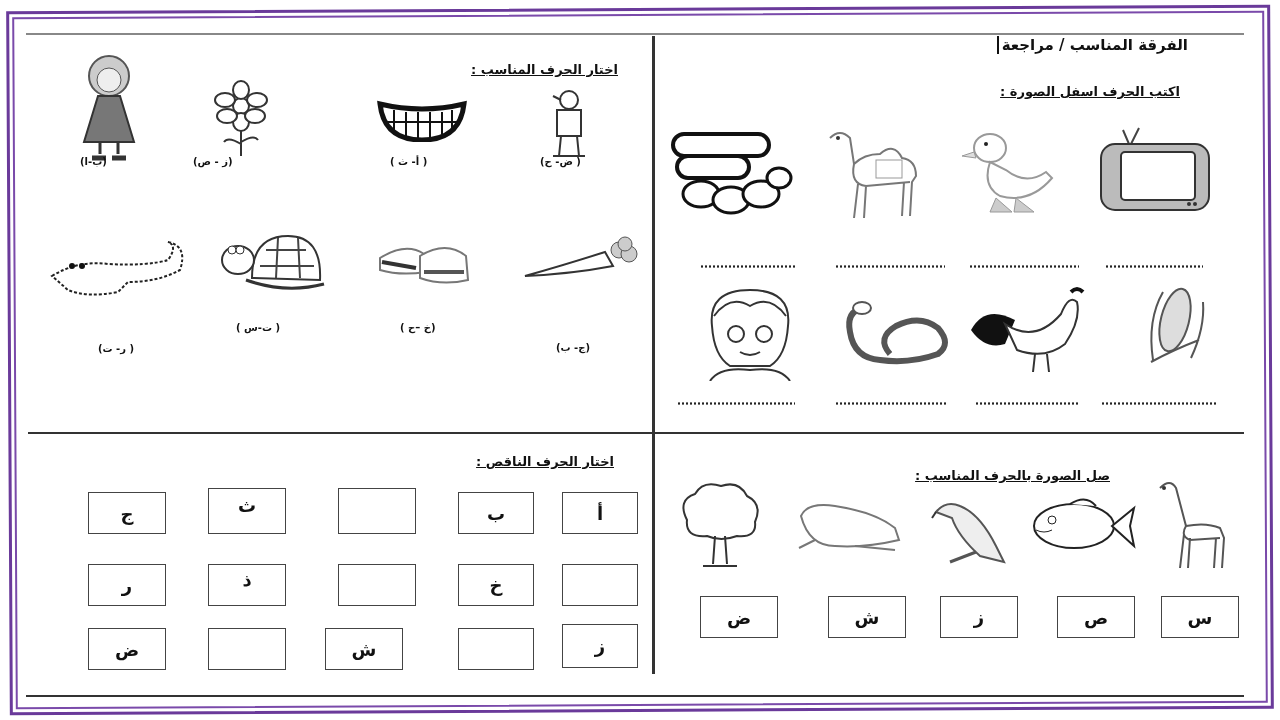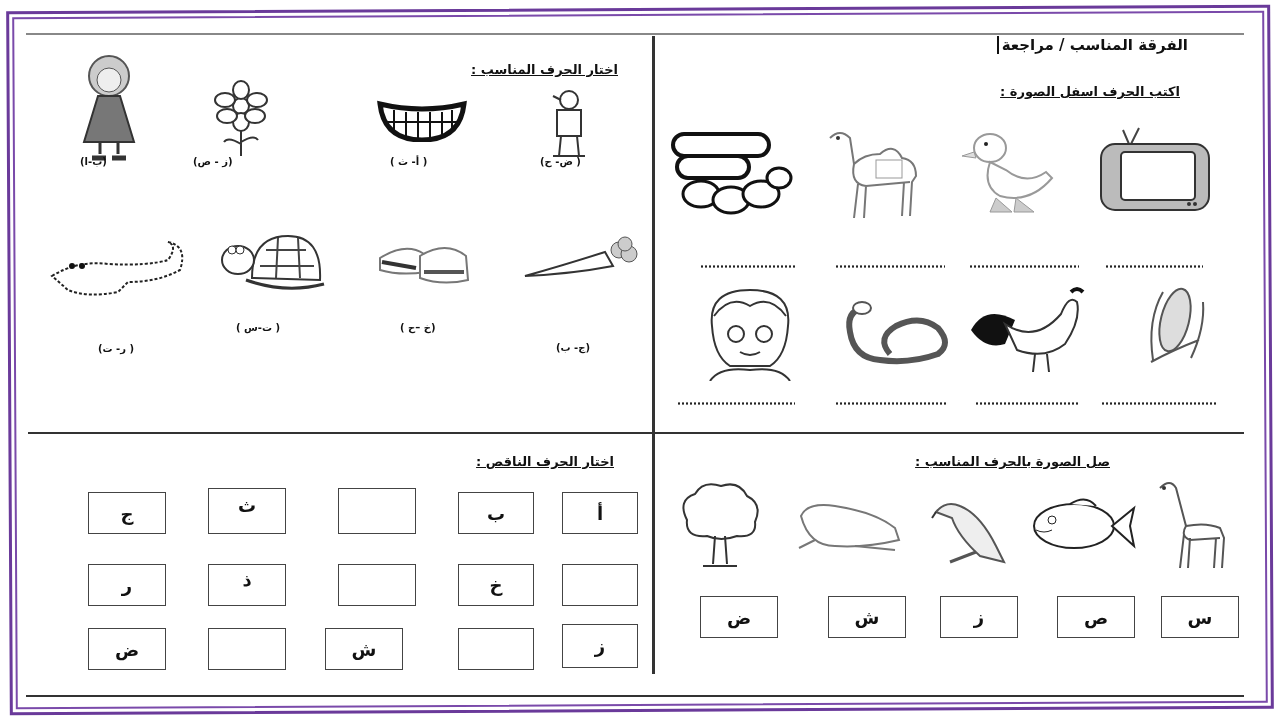--- a/index.html
+++ b/index.html
@@ -222,21 +222,21 @@
       </svg>
   </div>
 
   <div class="choice" style="left:528px; top:286px;margin-top:20px;">(ج- ب)</div>
   <div class="choice" style="left:372px; top:286px;">(خ –ح )</div>
   <div class="choice" style="left:208px; top:286px;">( ت-س )</div>
   <div class="choice" style="left:70px; top:286px;margin-top:21px;">( ر- ت)</div>
 </div>
 
 <div class="quadrant q-br">
-  <div class="heading" style="right:134px; top:20px;">صل الصورة بالحرف المناسب :</div>
+  <div class="heading" style="right:134px; top:34px;">صل الصورة بالحرف المناسب :</div>
 
   <div class="pic" style="left:495px; top:44px; width:80px; height:92px;">
     <svg viewBox="0 0 80 92">
         <path d="M10 10 Q20 0 26 10 L36 48 Q56 44 70 50 L74 60 L72 90 M66 60 L64 90 M40 60 L38 90 M34 56 L30 90 M36 48 Q30 58 40 62 L70 60" fill="none" stroke="#555" stroke-width="2"></path>
         <circle cx="14" cy="10" r="2" fill="#333"></circle>
       </svg>
   </div>
   <div class="pic" style="left:375px; top:60px; width:110px; height:62px;">
     <svg viewBox="0 0 110 62">
         <ellipse cx="44" cy="32" rx="40" ry="22" fill="#fff" stroke="#222" stroke-width="2"></ellipse>

